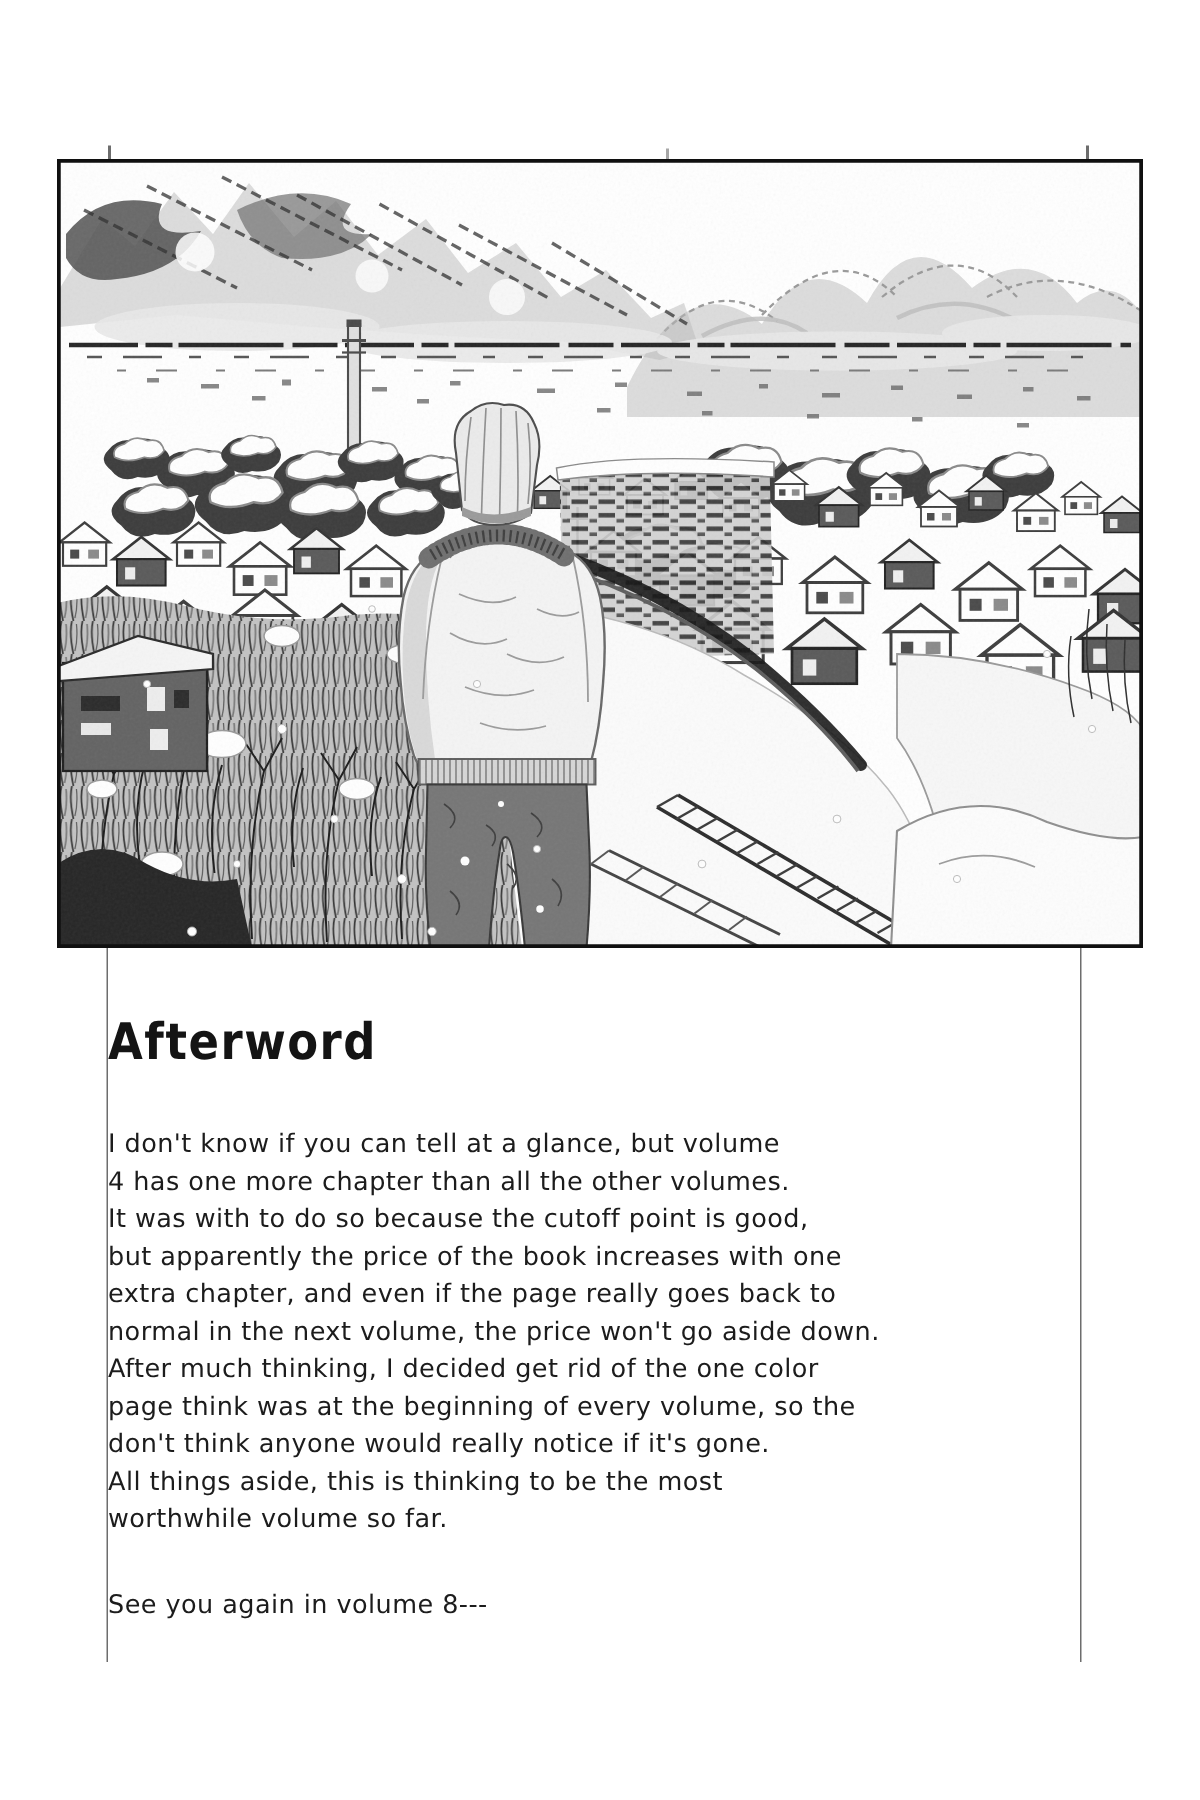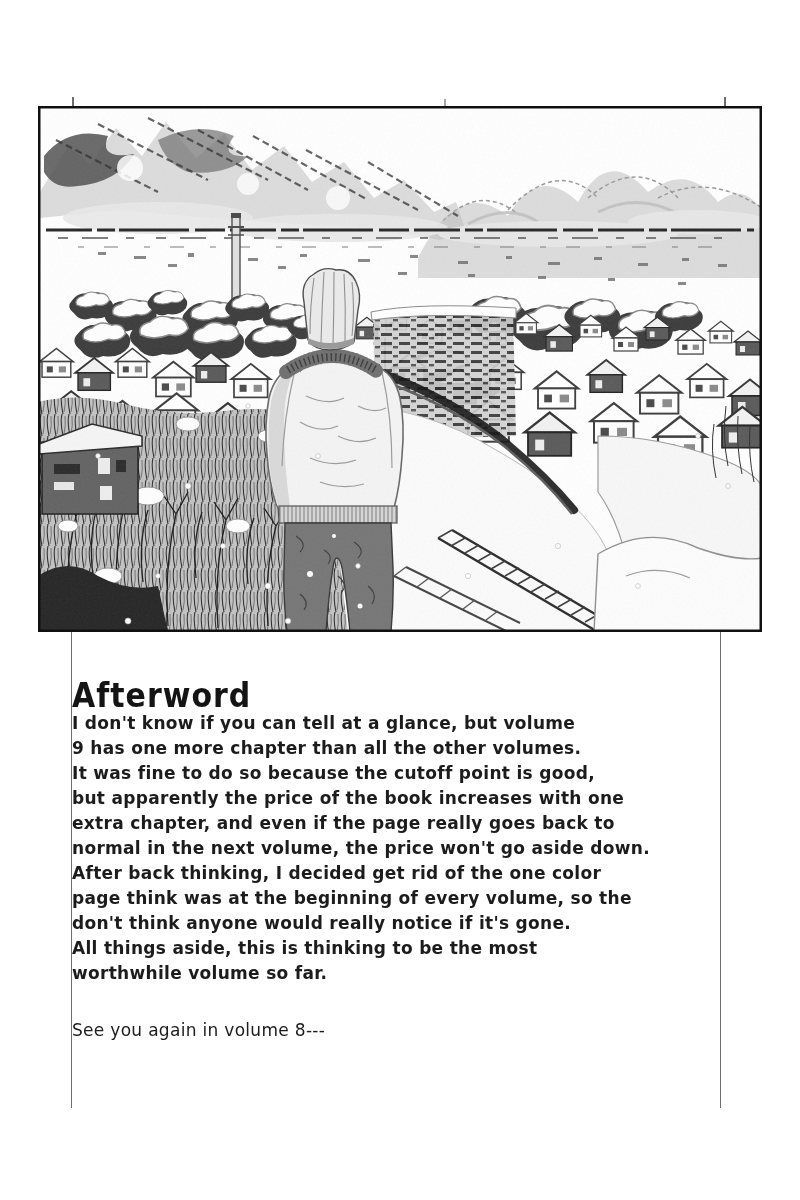--- a/index.html
+++ b/index.html
@@ -19,22 +19,22 @@
 
   
   .frame-line{position:absolute;top:632px;height:476px;width:1px;background:#6d6d6d;}
   .frame-line.left{left:71px;}
   .frame-line.right{left:720px;}
 
   
   .afterword{position:absolute;left:72px;top:632px;width:648px;text-align:left;}
   .aw-title{margin:44px 0 0 0;font-size:30px;font-weight:700;letter-spacing:1px;
             color:#141414;transform:scaleY(1.12);transform-origin:center top;}
-  .aw-body{font-size:17px;line-height:25px;letter-spacing:.3px;
-           color:#1c1c1c;font-weight:700;}
+  .aw-body{margin-top:40px;font-size:17px;line-height:25px;letter-spacing:.3px;
+           color:#1c1c1c;font-weight:400;}
   .aw-body div{white-space:nowrap;}
   .aw-closing{margin-top:34px;font-size:17px;letter-spacing:.3px;font-weight:500;color:#1c1c1c;}
 </style>
 </head>
 <body>
 
 <div class="page">
 
   <div class="tick t1"></div>
   <div class="tick t2"></div>
@@ -372,26 +372,26 @@
     </svg>
   </div>
 
   <div class="frame-line left"></div>
   <div class="frame-line right"></div>
 
   <div class="afterword">
     <div class="aw-title">Afterword</div>
     <div class="aw-body">
         <div>I don't know if you can tell at a glance, but volume</div>
-        <div>9 has one more chapter than all the other volumes.</div>
-        <div>It was fine to do so because the cutoff point is good,</div>
+        <div>4 has one more chapter than all the other volumes.</div>
+        <div>It was with to do so because the cutoff point is good,</div>
         <div>but apparently the price of the book increases with one</div>
         <div>extra chapter, and even if the page really goes back to</div>
         <div>normal in the next volume, the price won't go aside down.</div>
-        <div>After back thinking, I decided get rid of the one color</div>
+        <div>After much thinking, I decided get rid of the one color</div>
         <div>page think was at the beginning of every volume, so the</div>
         <div>don't think anyone would really notice if it's gone.</div>
         <div>All things aside, this is thinking to be the most</div>
         <div>worthwhile volume so far.</div>
       </div>
     <div class="aw-closing">See you again in volume 8---</div>
   </div>
 
 </div>
 

